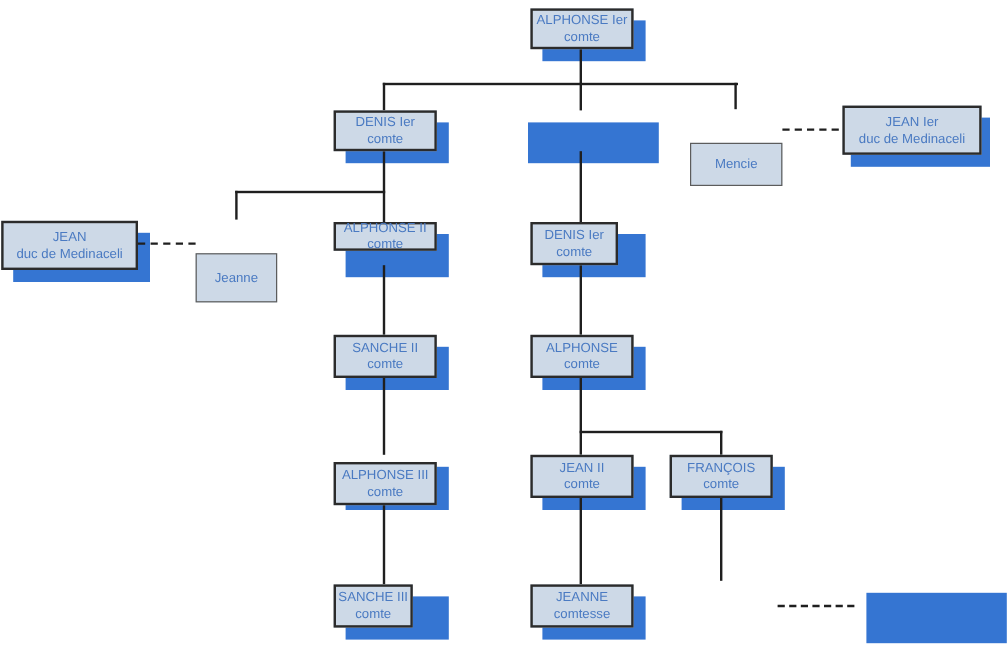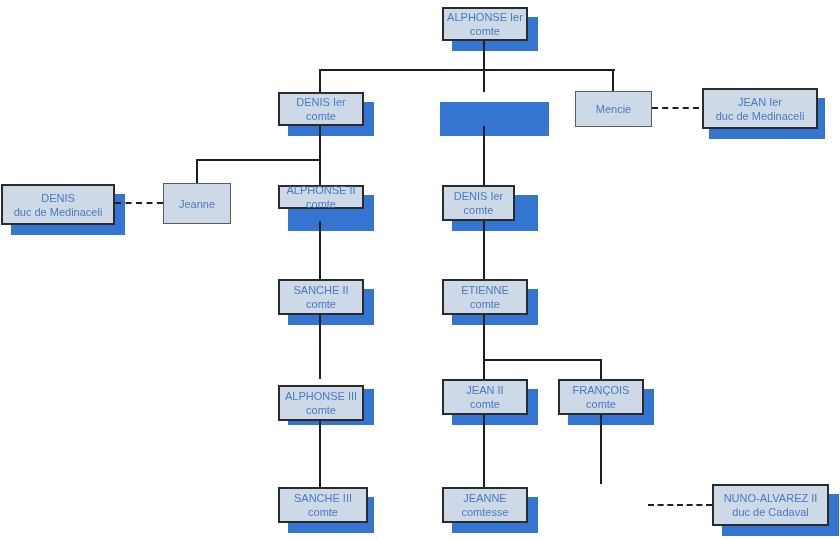--- a/index.html
+++ b/index.html
@@ -21,20 +21,21 @@
     line-height:14px;
     display:flex;
     flex-direction:column;
     align-items:center;
     justify-content:center;
     text-align:center;
     z-index:3;
   }
   .node.spouse{
     border:1.5px solid var(--spouse-border,#5c5c5c);
+    margin-top:28px;
   }
   .shadow{
     position:absolute;
     background:var(--shadow-color,#3575d2);
     z-index:1;
   }
   .line{
     position:absolute;
     background:var(--connector-color,#1f1f1f);
     z-index:2;
@@ -103,21 +104,21 @@
   <div class="node spouse" style="left:575px;top:91px;width:77px;height:36px">
     <span>Mencie</span>
   </div>
 
   <div class="node shadowed" style="left:702px;top:88px;width:116px;height:41px">
     <span>JEAN Ier</span>
     <span>duc de Medinaceli</span>
   </div>
 
   <div class="node shadowed" style="left:1px;top:184px;width:114px;height:41px">
-    <span>DENIS</span>
+    <span>JEAN</span>
     <span>duc de Medinaceli</span>
   </div>
 
   <div class="node spouse" style="left:163px;top:183px;width:68px;height:41px">
     <span>Jeanne</span>
   </div>
 
   <div class="node shadowed" style="left:278px;top:185px;width:86px;height:24px">
     <span>ALPHONSE II</span>
     <span>comte</span>
@@ -127,48 +128,44 @@
     <span>DENIS Ier</span>
     <span>comte</span>
   </div>
 
   <div class="node shadowed" style="left:278px;top:279px;width:86px;height:36px">
     <span>SANCHE II</span>
     <span>comte</span>
   </div>
 
   <div class="node shadowed" style="left:442px;top:279px;width:86px;height:36px">
-    <span>ETIENNE</span>
+    <span>ALPHONSE</span>
     <span>comte</span>
   </div>
 
   <div class="node shadowed" style="left:278px;top:385px;width:86px;height:36px">
     <span>ALPHONSE III</span>
     <span>comte</span>
   </div>
 
   <div class="node shadowed" style="left:442px;top:379px;width:86px;height:36px">
     <span>JEAN II</span>
     <span>comte</span>
   </div>
 
   <div class="node shadowed" style="left:558px;top:379px;width:86px;height:36px">
     <span>FRANÇOIS</span>
     <span>comte</span>
   </div>
 
-  <div class="node shadowed" style="left:278px;top:487px;width:90px;height:36px">
+  <div class="node shadowed" style="left:278px;top:487px;width:66px;height:36px">
     <span>SANCHE III</span>
     <span>comte</span>
   </div>
 
   <div class="node shadowed" style="left:442px;top:487px;width:86px;height:36px">
     <span>JEANNE</span>
     <span>comtesse</span>
   </div>
 
 
-  <div class="node shadowed" style="left:712px;top:484px;width:117px;height:42px">
-    <span>NUNO-ALVAREZ II</span>
-    <span>duc de Cadaval</span>
-  </div>
 
 </div>
 
 </body></html>

